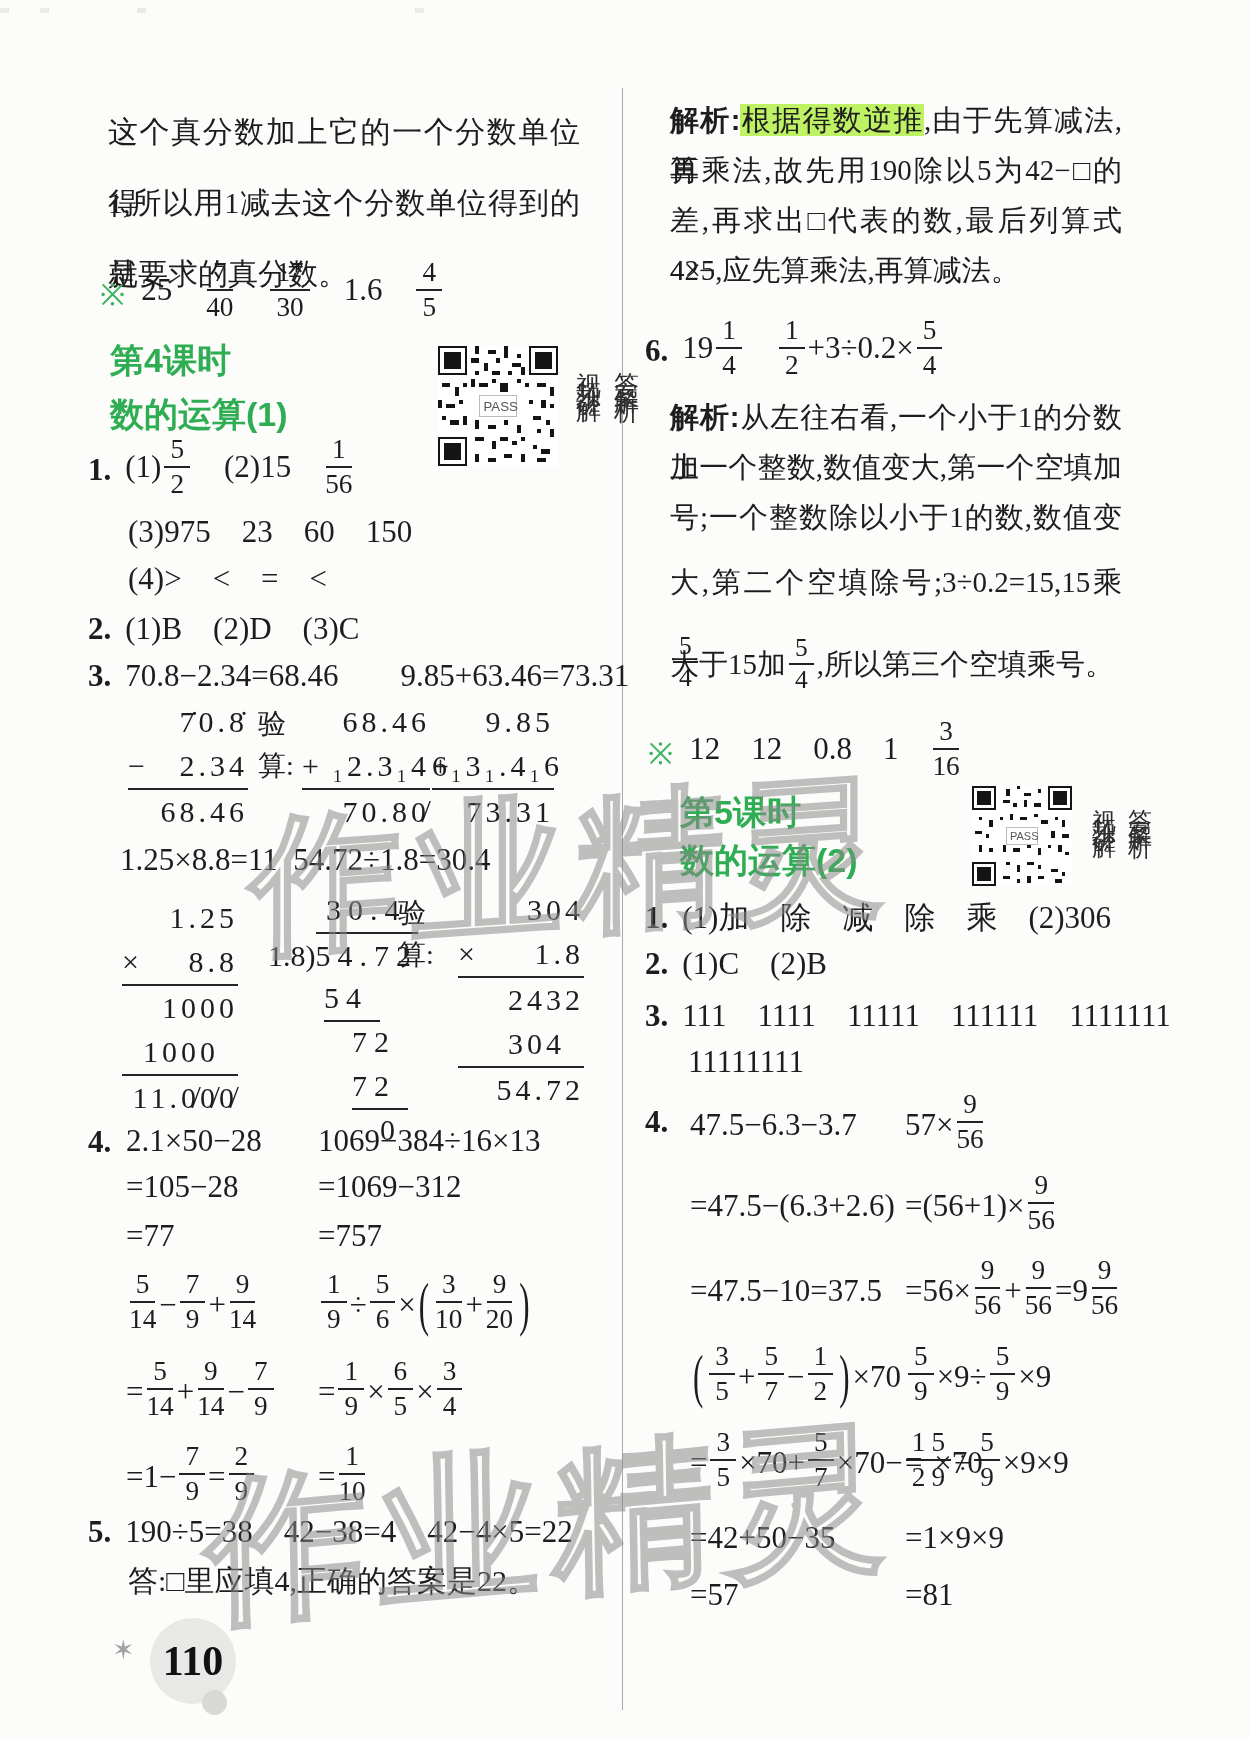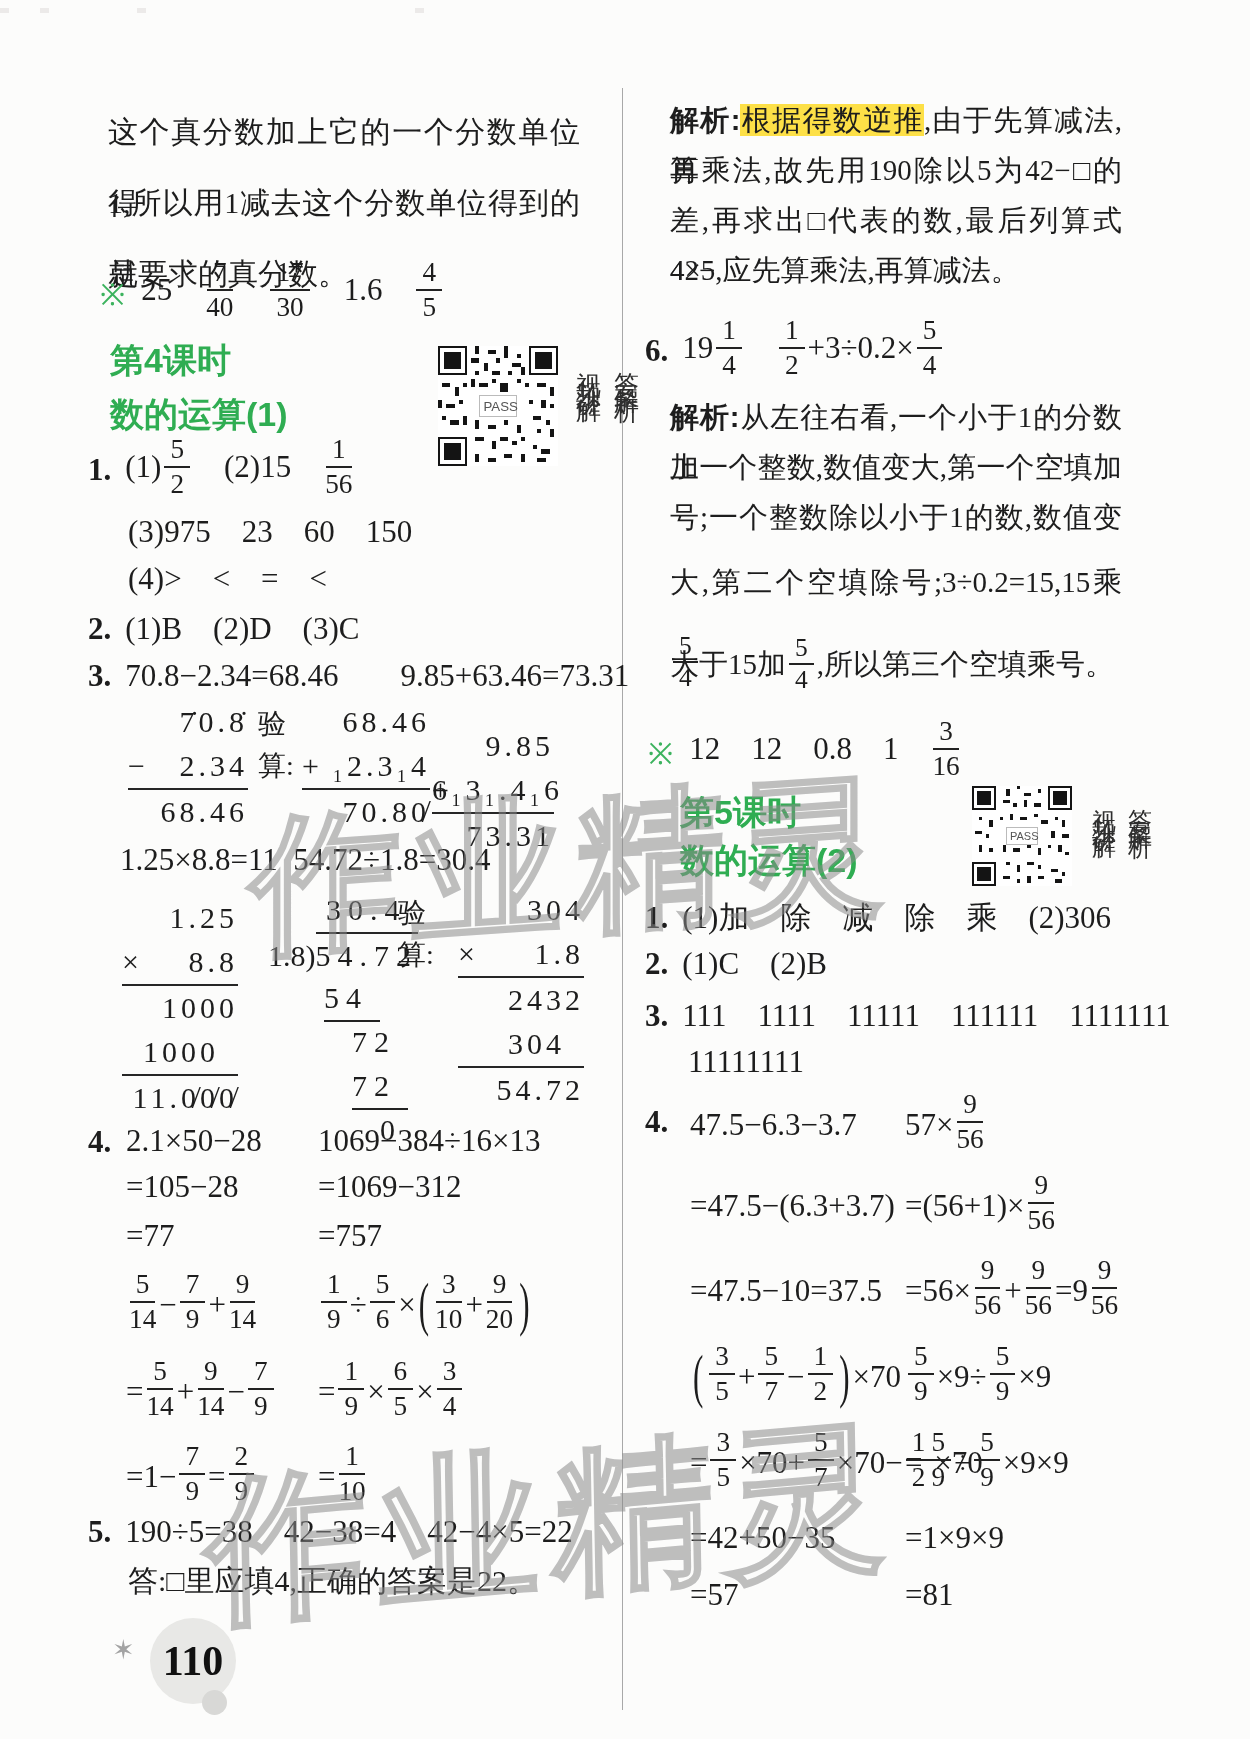--- a/index.html
+++ b/index.html
@@ -21,21 +21,21 @@
   #intro .ml{height:71px;line-height:71px;text-align:justify;text-align-last:justify;white-space:normal;}
   #intro .ml:last-child{text-align-last:left;}
   #para1{left:670px;top:95px;width:452px;}
   #para2{left:670px;top:392px;width:452px;}
   .pline{height:50px;line-height:50px;text-align:justify;text-align-last:justify;}
   #para1rest .ml,#para2rest .ml{line-height:50px;height:50px;text-align:justify;text-align-last:justify;white-space:normal;}
   #para1rest .ml:last-child{text-align-last:left;}
   #para2rest .ml:nth-child(3){height:80px;line-height:80px;}
   #para2rest .ml:nth-child(4){height:84px;line-height:84px;text-align-last:left;}
   .plabel{font-weight:700;font-family:"Liberation Sans",sans-serif;}
-  .hl{background:#fde047;}
+  .hl{background:#bef264;}
   
   .h{position:absolute;text-align:left;color:#2fad52;font-weight:700;font-size:34px;
      font-family:"Liberation Sans",sans-serif;}
   #h4a{left:110px;top:338px;width:370px;}
   #h4b{left:110px;top:386px;width:370px;margin-top:6px;}
   #h5a{left:680px;top:790px;width:280px;}
   #h5b{left:680px;top:838px;width:280px;}
   .star{color:#3cb35e;font-size:30px;margin-right:16px;}
   
   .qr{position:absolute;}
@@ -49,21 +49,21 @@
   
   .stack{position:absolute;font-size:30px;}
   .srow{position:relative;height:44px;line-height:44px;text-align:right;letter-spacing:4px;white-space:pre;}
   .srow.u{border-bottom:2.5px solid #262626;}
   .srow.pad{padding-right:19px;}
   .srow .pre{position:absolute;left:0;letter-spacing:0;}
   .srow .main{display:inline-block;}
   .main.ov{border-top:2.5px solid #262626;padding-top:0;}
   #stkA{left:128px;top:700px;width:120px;}
   #stkB{left:302px;top:700px;width:128px;}
-  #stkC{left:432px;top:724px;width:122px;}
+  #stkC{left:432px;top:700px;width:122px;}
   #stkD{left:122px;top:888px;width:116px;margin-top:8px;}
   #stkE{left:458px;top:888px;width:126px;}
   #ldiv{left:268px;top:888px;width:128px;}
   .ldiv .srow{text-align:left;letter-spacing:7px;}
   .ldiv .pre{position:static;letter-spacing:0;}
   .ldiv .srow.u{border-bottom:none;}
   .ldiv .srow.u .main{border-bottom:2.5px solid #222;padding-right:12px;}
   .dq{padding-left:58px;font-family:Liberation Serif, serif;}
   .d1{padding-left:56px;}
   .d2{padding-left:84px;}
@@ -421,21 +421,21 @@
   </div>
   <div class="qline" style="left:688px;top:1042px;height:40px">
     <span class="plain">11111111</span>
   </div>
 
   <div class="qline" style="left:645px;top:1102px;height:40px">
     <span class="no">4.</span>
   </div>
   <div class="mcol" id="colL4R">
       <div class="ml">47.5−6.3−3.7</div>
-      <div class="ml">=47.5−(6.3+3.7)</div>
+      <div class="ml">=47.5−(6.3+2.6)</div>
       <div class="ml">=47.5−10=37.5</div>
       <div class="ml"><span class="bp">(</span><span class="frac"><span class="fn">3</span><span class="fd">5</span></span>+<span class="frac"><span class="fn">5</span><span class="fd">7</span></span>−<span class="frac"><span class="fn">1</span><span class="fd">2</span></span><span class="bp">)</span>×70</div>
       <div class="ml">=<span class="frac"><span class="fn">3</span><span class="fd">5</span></span>×70+<span class="frac"><span class="fn">5</span><span class="fd">7</span></span>×70−<span class="frac"><span class="fn">1</span><span class="fd">2</span></span>×70</div>
       <div class="ml">=42+50−35</div>
       <div class="ml">=57</div>
     </div>
   <div class="mcol" id="colR4R">
       <div class="ml">57×<span class="frac"><span class="fn">9</span><span class="fd">56</span></span></div>
       <div class="ml">=(56+1)×<span class="frac"><span class="fn">9</span><span class="fd">56</span></span></div>
       <div class="ml">=56×<span class="frac"><span class="fn">9</span><span class="fd">56</span></span>+<span class="frac"><span class="fn">9</span><span class="fd">56</span></span>=9<span class="frac"><span class="fn">9</span><span class="fd">56</span></span></div>

